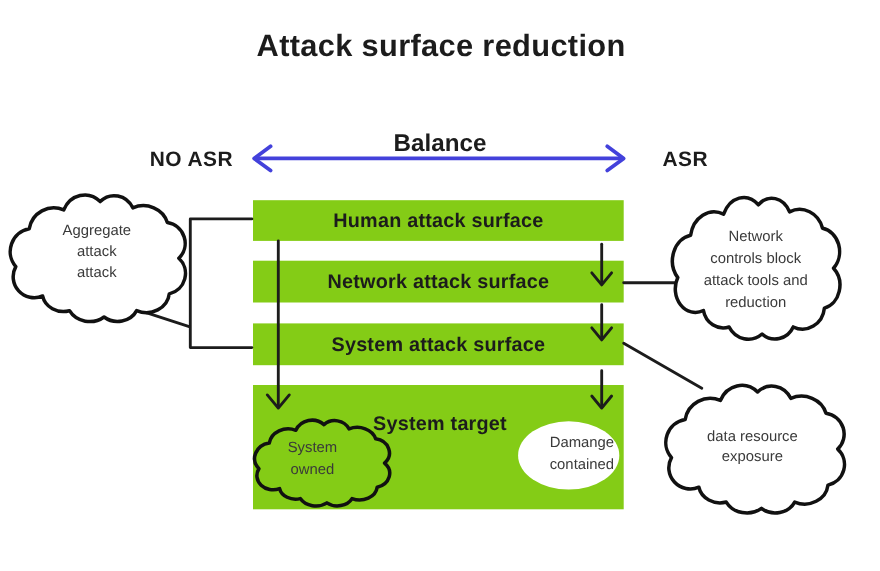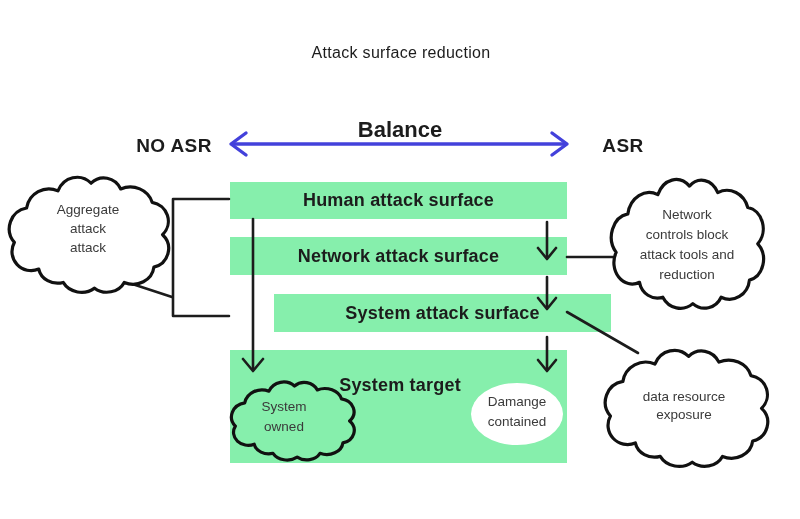--- a/index.html
+++ b/index.html
@@ -2,54 +2,54 @@
 <html><head>
 <meta charset="utf-8">
 <style>
   html,body{margin:0;padding:0;background:#ffffff;}
   body{font-family:"Liberation Sans",sans-serif;color:#1c1c1c;}
   .canvas{position:relative;width:800px;height:519px;background:#ffffff;overflow:hidden;}
 
   .abs{position:absolute;}
   .centered{transform:translate(-50%,-50%);text-align:center;}
 
-  .page-title{left:401px;top:42px;font-size:16px;font-weight:normal;letter-spacing:.3px;white-space:nowrap;margin-top:11px;}
+  .page-title{left:401px;top:42px;font-size:28px;font-weight:bold;letter-spacing:.3px;white-space:nowrap;}
 
   .hdr-label{font-size:19px;font-weight:bold;letter-spacing:.4px;white-space:nowrap;}
   .balance-label{left:400px;top:130px;font-size:22px;font-weight:bold;white-space:nowrap;}
 
-  .layer-box{left:230px;width:337px;background:#86efac;display:flex;align-items:center;justify-content:center;z-index:1;}
+  .layer-box{left:230px;width:337px;background:#84cc16;display:flex;align-items:center;justify-content:center;z-index:1;}
   .layer-label{font-size:18px;font-weight:bold;letter-spacing:.2px;white-space:nowrap;}
   .target-label{left:400px;top:385px;z-index:1;}
 
   svg.overlay{position:absolute;left:0;top:0;z-index:2;pointer-events:none;}
 
   .cloud-text{z-index:3;font-size:13.5px;color:#3a3a3a;line-height:19px;}
   .cloud-text div{white-space:nowrap;}
   .cloud-text-4{line-height:20px;}
-  .bubble-text{z-index:3;font-size:13.5px;color:#3a3a3a;line-height:20px;}
+  .bubble-text{z-index:3;font-size:13.5px;color:#3a3a3a;line-height:20px;margin-left:12px;}
 </style>
 </head>
 <body>
 
 <div class="canvas">
 
   <div class="abs centered page-title">Attack surface reduction</div>
 
   <div class="abs centered hdr-label" style="left:174px;top:146px;">NO ASR</div>
   <div class="abs centered balance-label">Balance</div>
   <div class="abs centered hdr-label" style="left:623px;top:146px;">ASR</div>
 
   <div class="layer-box abs" style="top:182px;height:37px;">
     <span class="layer-label">Human attack surface</span>
   </div>
   <div class="layer-box abs" style="top:237px;height:38px;">
     <span class="layer-label">Network attack surface</span>
   </div>
-  <div class="layer-box abs" style="top:294px;height:38px;margin-left:44px;">
+  <div class="layer-box abs" style="top:294px;height:38px;">
     <span class="layer-label">System attack surface</span>
   </div>
   <div class="layer-box abs" style="top:350px;height:113px;"></div>
   <div class="abs centered layer-label target-label">System target</div>
 
   <svg class="overlay" width="800" height="519" viewBox="0 0 800 519">
 
     <g stroke="#4341db" stroke-width="3.4" fill="none" stroke-linecap="round" stroke-linejoin="round">
       <path d="M 233 144 H 565"></path>
       <path d="M 246 133 L 231 144 L 246 155"></path>

